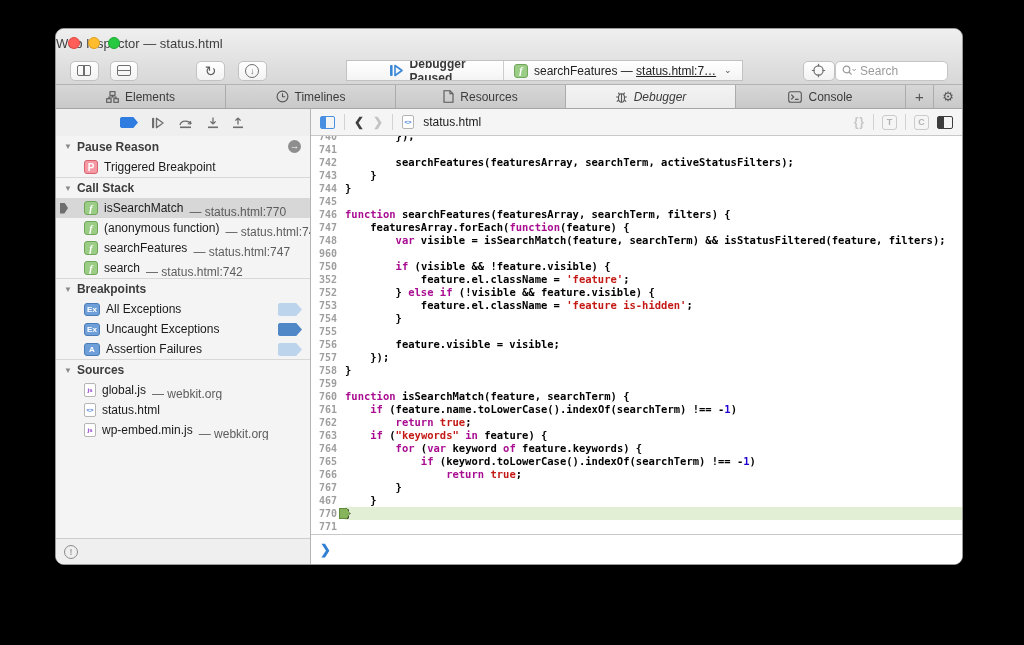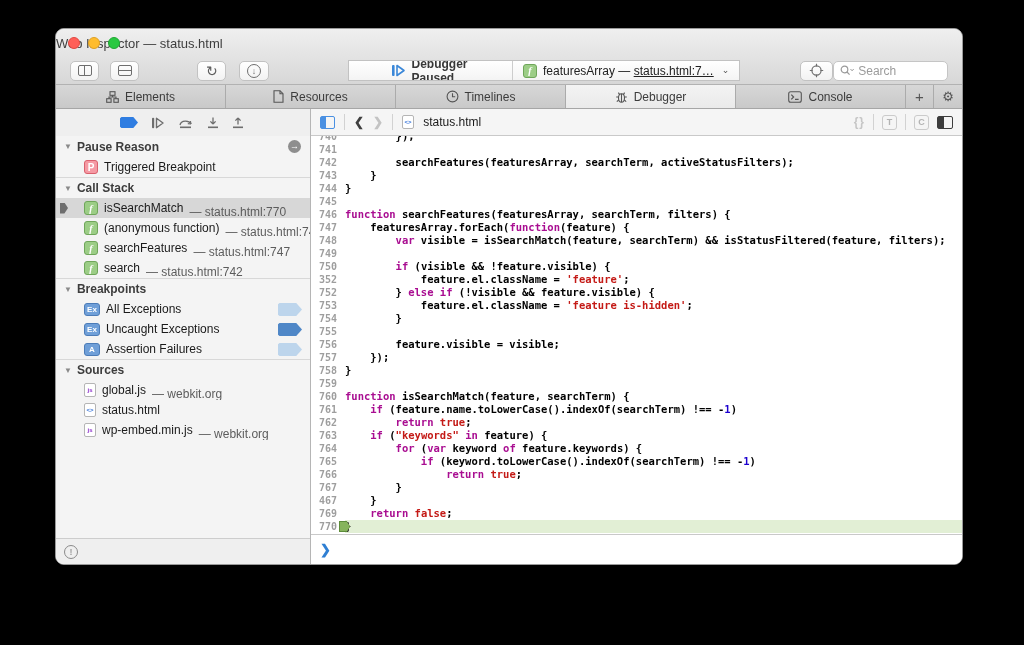--- a/index.html
+++ b/index.html
@@ -47,21 +47,21 @@
              align-items:center; justify-content:center; flex:none; }
   .btn-crosshair { width:34px; margin-left:60px; }
   .searchfield { margin-left:auto; width:118px; height:20px; border:1px solid #c5c5c5; border-radius:5px;
                  background:#fff; display:flex; align-items:center; padding:0 6px; gap:4px; }
   .searchfield .ph { font-size:12px; color:#9b9b9b; }
   
   .tabbar { height:24px; flex:none; display:flex; background:linear-gradient(#d7d7d7,#c9c9c9);
             border-bottom:1px solid #a6a6a6; }
   .tab { flex:1; display:flex; align-items:center; justify-content:center; gap:6px;
          border-right:1px solid #ababab; font-size:12px; color:#3c3c3c; }
-  .tab.selected { background:linear-gradient(#f3f3f3,#eaeaea); }
+  .tab.selected { background:linear-gradient(#f3f3f3,#eaeaea);font-style:italic; }
   .tab-extra { width:28px; flex:none; display:flex; align-items:center; justify-content:center;
                border-right:1px solid #ababab; color:#555; }
   .tab-extra:last-child { border-right:none; }
   .plus-glyph { font-size:15px; font-weight:400; color:#555; }
   .gear-glyph { font-size:13px; color:#555; }
   
   .content { flex:1; display:flex; min-height:0; }
   .sidebar { width:255px; flex:none; background:#f4f4f4; border-right:1px solid #b5b5b5;
              display:flex; flex-direction:column; min-height:0; }
   .side-controls { height:27px; flex:none; display:flex; align-items:center; gap:13px;
@@ -171,21 +171,21 @@
           <span class="pause-resume-glyph">
             <svg class="ic" width="15" height="13" viewBox="0 0 15 13">
               <rect x="1" y="1" width="2.6" height="11" rx="1" fill="#3a87d8"></rect>
               <path d="M6 1.5 L13 6.5 L6 11.5 Z" fill="none" stroke="#3a87d8" stroke-width="1.6" stroke-linejoin="round"></path>
             </svg>
           </span>
           <span class="seg-label">Debugger Paused</span>
         </div>
         <div class="seg">
           <span class="badge-f">f</span>
-          <span class="fn-text"><span>featuresArray — </span><span class="fn-link">status.html:7…</span></span>
+          <span class="fn-text"><span>searchFeatures — </span><span class="fn-link">status.html:7…</span></span>
           <span class="chev-down">⌄</span>
         </div>
       </div>
       <div class="tb-btn btn-crosshair">
         <span>
           <svg class="ic" width="15" height="15" viewBox="0 0 15 15">
             <circle cx="7.5" cy="7.5" r="4.6" fill="none" stroke="#6e6e6e" stroke-width="1.2"></circle>
             <path d="M7.5 0.8 V3.6 M7.5 11.4 V14.2 M0.8 7.5 H3.6 M11.4 7.5 H14.2" stroke="#6e6e6e" stroke-width="1.2"></path>
           </svg>
         </span>
@@ -210,35 +210,35 @@
                 <rect x="4" y="0.7" width="5" height="3.6" fill="none" stroke="#555" stroke-width="1.1"></rect>
                 <rect x="0.7" y="7.7" width="4.4" height="3.6" fill="none" stroke="#555" stroke-width="1.1"></rect>
                 <rect x="7.9" y="7.7" width="4.4" height="3.6" fill="none" stroke="#555" stroke-width="1.1"></rect>
                 <path d="M6.5 4.3 V6 M3 7.7 V6 H10 V7.7" fill="none" stroke="#555" stroke-width="1.1"></path>
               </svg>
             </span>
             <span>Elements</span>
           </div>
           <div class="tab">
             <span>
+              <svg class="ic" width="13" height="13" viewBox="0 0 13 13">
+                <circle cx="6.5" cy="6.5" r="5.4" fill="none" stroke="#555" stroke-width="1.1"></circle>
+                <path d="M6.5 3.2 V6.7 H9.2" fill="none" stroke="#555" stroke-width="1.1"></path>
+              </svg>
+            </span>
+            <span>Timelines</span>
+          </div>
+          <div class="tab">
+            <span>
               <svg class="ic" width="11" height="13" viewBox="0 0 11 13">
                 <path d="M1 0.7 H7 L10 3.7 V12.3 H1 Z" fill="none" stroke="#555" stroke-width="1.1"></path>
                 <path d="M7 0.7 V3.7 H10" fill="none" stroke="#555" stroke-width="1.1"></path>
               </svg>
             </span>
             <span>Resources</span>
-          </div>
-          <div class="tab">
-            <span>
-              <svg class="ic" width="13" height="13" viewBox="0 0 13 13">
-                <circle cx="6.5" cy="6.5" r="5.4" fill="none" stroke="#555" stroke-width="1.1"></circle>
-                <path d="M6.5 3.2 V6.7 H9.2" fill="none" stroke="#555" stroke-width="1.1"></path>
-              </svg>
-            </span>
-            <span>Timelines</span>
           </div>
           <div class="tab selected">
             <span>
               <svg class="ic" width="13" height="14" viewBox="0 0 13 14">
                 <ellipse cx="6.5" cy="8" rx="3" ry="4.2" fill="none" stroke="#555" stroke-width="1.1"></ellipse>
                 <path d="M6.5 3.8 V12 M4.6 4.6 L3.4 2.6 M8.4 4.6 L9.6 2.6 M3.5 7 H1.2 M9.5 7 H11.8 M3.7 10 L1.8 11.6 M9.3 10 L11.2 11.6" fill="none" stroke="#555" stroke-width="1.1"></path>
               </svg>
             </span>
             <span>Debugger</span>
           </div>
@@ -403,41 +403,40 @@
           <div class="code-scroll" id="code-host">
               <div class="cline"><span class="gut">740</span><span class="ctext"><span class="tok-pl">        });</span></span></div>
               <div class="cline"><span class="gut">741</span><span class="ctext"></span></div>
               <div class="cline"><span class="gut">742</span><span class="ctext"><span class="tok-pl">        searchFeatures(featuresArray, searchTerm, activeStatusFilters);</span></span></div>
               <div class="cline"><span class="gut">743</span><span class="ctext"><span class="tok-pl">    }</span></span></div>
               <div class="cline"><span class="gut">744</span><span class="ctext"><span class="tok-pl">}</span></span></div>
               <div class="cline"><span class="gut">745</span><span class="ctext"></span></div>
               <div class="cline"><span class="gut">746</span><span class="ctext"><span class="tok-kw">function</span><span class="tok-pl"> searchFeatures(featuresArray, searchTerm, filters) {</span></span></div>
               <div class="cline"><span class="gut">747</span><span class="ctext"><span class="tok-pl">    featuresArray.forEach(</span><span class="tok-kw">function</span><span class="tok-pl">(feature) {</span></span></div>
               <div class="cline"><span class="gut">748</span><span class="ctext"><span class="tok-pl">        </span><span class="tok-kw">var</span><span class="tok-pl"> visible = isSearchMatch(feature, searchTerm) &amp;&amp; isStatusFiltered(feature, filters);</span></span></div>
-              <div class="cline"><span class="gut">749</span><span class="ctext"></span></div>
+              <div class="cline"><span class="gut">960</span><span class="ctext"></span></div>
               <div class="cline"><span class="gut">750</span><span class="ctext"><span class="tok-pl">        </span><span class="tok-kw">if</span><span class="tok-pl"> (visible &amp;&amp; !feature.visible) {</span></span></div>
               <div class="cline"><span class="gut">352</span><span class="ctext"><span class="tok-pl">            feature.el.className = </span><span class="tok-st">'feature'</span><span class="tok-pl">;</span></span></div>
               <div class="cline"><span class="gut">752</span><span class="ctext"><span class="tok-pl">        } </span><span class="tok-kw">else</span><span class="tok-pl"> </span><span class="tok-kw">if</span><span class="tok-pl"> (!visible &amp;&amp; feature.visible) {</span></span></div>
               <div class="cline"><span class="gut">753</span><span class="ctext"><span class="tok-pl">            feature.el.className = </span><span class="tok-st">'feature is-hidden'</span><span class="tok-pl">;</span></span></div>
               <div class="cline"><span class="gut">754</span><span class="ctext"><span class="tok-pl">        }</span></span></div>
               <div class="cline"><span class="gut">755</span><span class="ctext"></span></div>
               <div class="cline"><span class="gut">756</span><span class="ctext"><span class="tok-pl">        feature.visible = visible;</span></span></div>
               <div class="cline"><span class="gut">757</span><span class="ctext"><span class="tok-pl">    });</span></span></div>
               <div class="cline"><span class="gut">758</span><span class="ctext"><span class="tok-pl">}</span></span></div>
               <div class="cline"><span class="gut">759</span><span class="ctext"></span></div>
               <div class="cline"><span class="gut">760</span><span class="ctext"><span class="tok-kw">function</span><span class="tok-pl"> isSearchMatch(feature, searchTerm) {</span></span></div>
               <div class="cline"><span class="gut">761</span><span class="ctext"><span class="tok-pl">    </span><span class="tok-kw">if</span><span class="tok-pl"> (feature.name.toLowerCase().indexOf(searchTerm) !== -</span><span class="tok-nu">1</span><span class="tok-pl">)</span></span></div>
               <div class="cline"><span class="gut">762</span><span class="ctext"><span class="tok-pl">        </span><span class="tok-kw">return</span><span class="tok-pl"> </span><span class="tok-st">true</span><span class="tok-pl">;</span></span></div>
               <div class="cline"><span class="gut">763</span><span class="ctext"><span class="tok-pl">    </span><span class="tok-kw">if</span><span class="tok-pl"> (</span><span class="tok-st">"keywords"</span><span class="tok-pl"> </span><span class="tok-kw">in</span><span class="tok-pl"> feature) {</span></span></div>
               <div class="cline"><span class="gut">764</span><span class="ctext"><span class="tok-pl">        </span><span class="tok-kw">for</span><span class="tok-pl"> (</span><span class="tok-kw">var</span><span class="tok-pl"> keyword </span><span class="tok-kw">of</span><span class="tok-pl"> feature.keywords) {</span></span></div>
               <div class="cline"><span class="gut">765</span><span class="ctext"><span class="tok-pl">            </span><span class="tok-kw">if</span><span class="tok-pl"> (keyword.toLowerCase().indexOf(searchTerm) !== -</span><span class="tok-nu">1</span><span class="tok-pl">)</span></span></div>
               <div class="cline"><span class="gut">766</span><span class="ctext"><span class="tok-pl">                </span><span class="tok-kw">return</span><span class="tok-pl"> </span><span class="tok-st">true</span><span class="tok-pl">;</span></span></div>
               <div class="cline"><span class="gut">767</span><span class="ctext"><span class="tok-pl">        }</span></span></div>
               <div class="cline"><span class="gut">467</span><span class="ctext"><span class="tok-pl">    }</span></span></div>
-              <div class="cline"><span class="gut">769</span><span class="ctext"><span class="tok-pl">    </span><span class="tok-kw">return</span><span class="tok-pl"> </span><span class="tok-st">false</span><span class="tok-pl">;</span></span></div>
               <div class="cline current"><span class="gut">770<span class="exec-marker"></span></span><span class="ctext"><span class="tok-pl">}</span></span></div>
               <div class="cline"><span class="gut">771</span><span class="ctext"></span></div>
             </div>
         </div>
         <div class="console-row">
           <span class="prompt">❯</span>
         </div>
       </div>
 
     </div>

